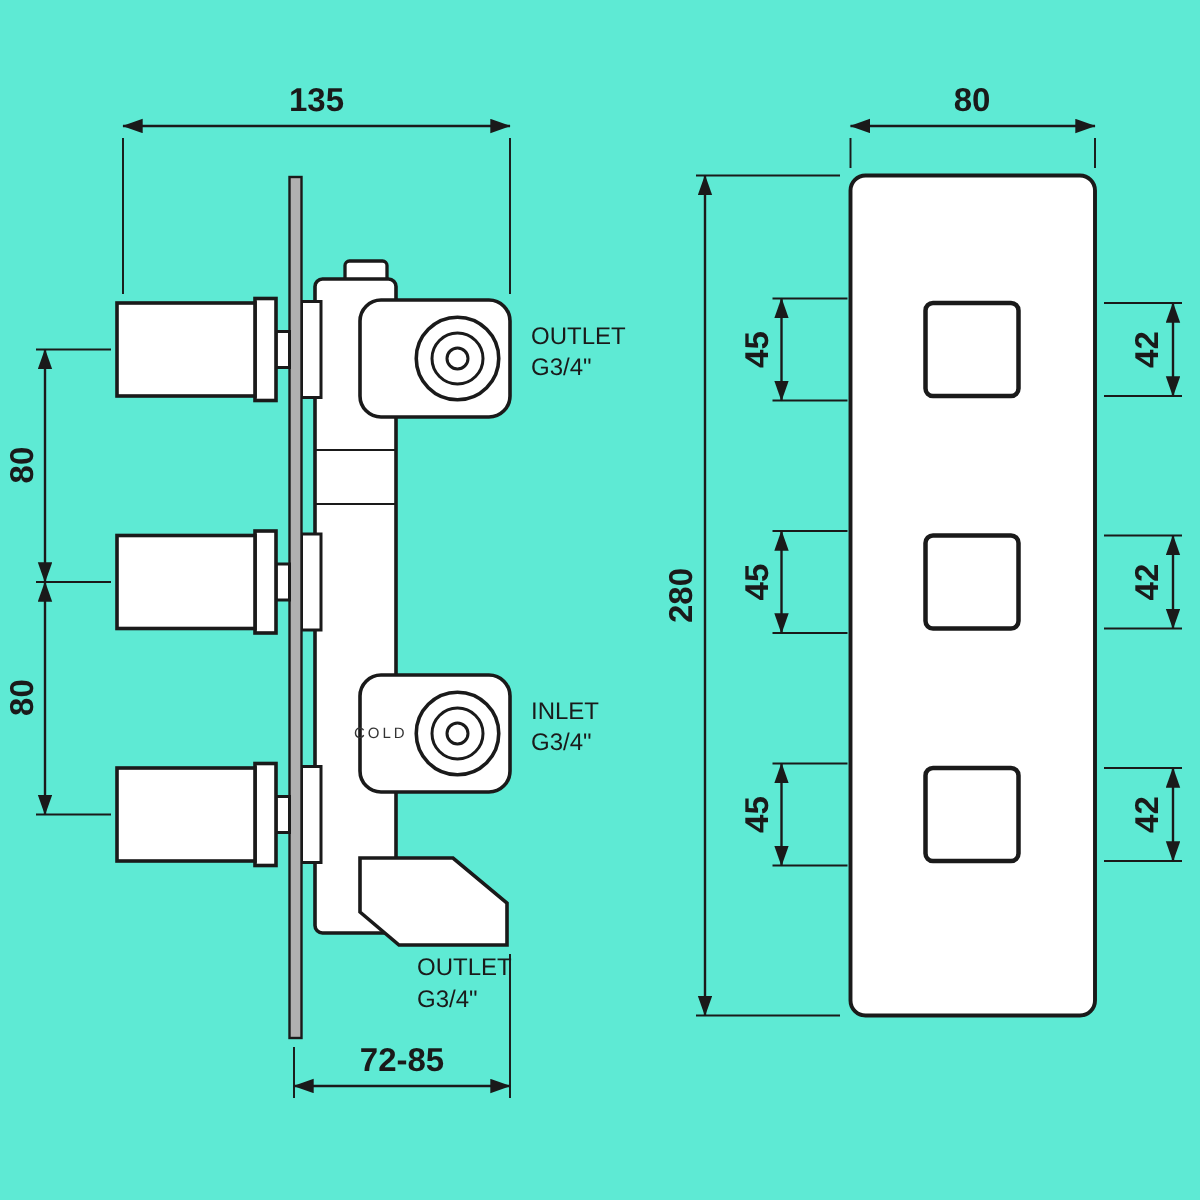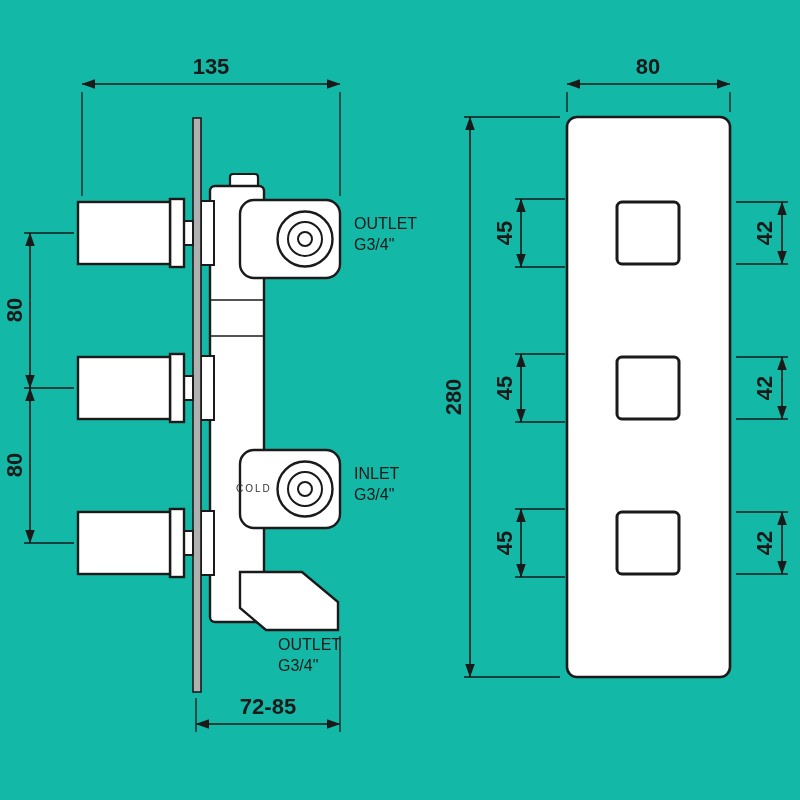--- a/index.html
+++ b/index.html
@@ -1,16 +1,16 @@
 <!DOCTYPE html>
 <html><head>
 <meta charset="utf-8">
 <style>
   html,body{margin:0;padding:0;background:#ffffff;}
-  .stage{position:relative;width:800px;height:800px;background:#14b8a6;overflow:hidden;
+  .stage{position:relative;width:800px;height:800px;background:#5eead4;overflow:hidden;
          font-family:"Liberation Sans", sans-serif;}
   svg text{font-family:"Liberation Sans", sans-serif;}
   .dim-text{font-size:22px;font-weight:bold;fill:#1a1a1a;}
   .port-label{font-size:16px;font-weight:500;fill:#1a1a1a;}
   .cold-text{font-size:10px;font-weight:500;fill:#333;letter-spacing:2px;}
 </style>
 </head>
 <body>
 
 <div class="stage">

